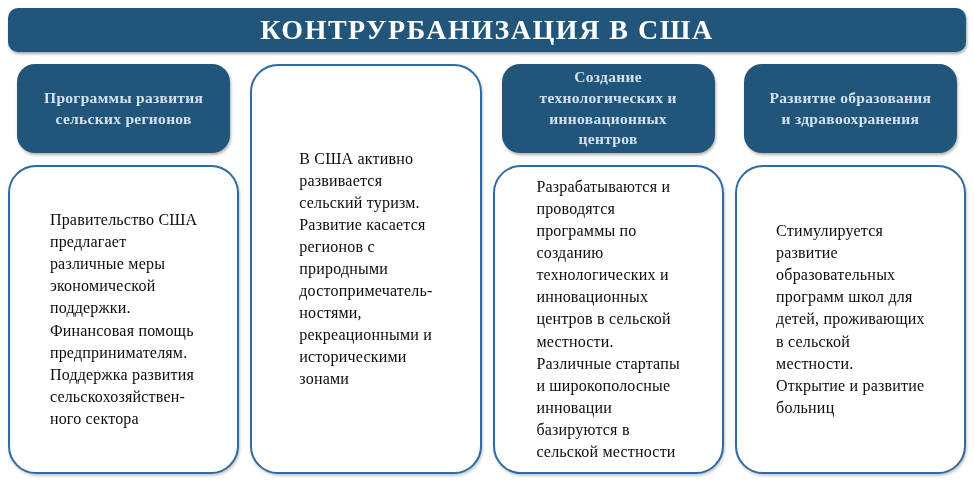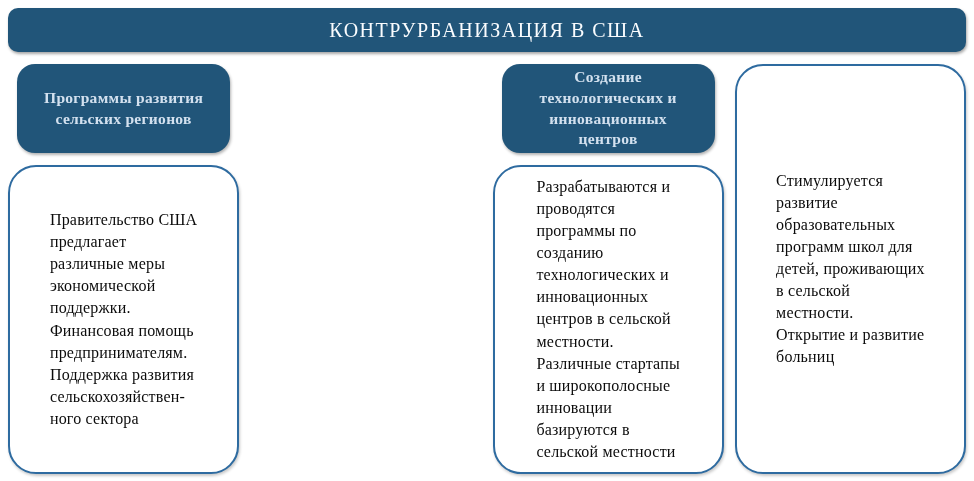--- a/index.html
+++ b/index.html
@@ -28,22 +28,22 @@
     background: var(--header-fill);
     box-shadow: 1px 2px 3px rgba(0,0,0,0.35);
     display: flex;
     align-items: center;
     justify-content: center;
     margin-bottom: 12px;
     flex: 0 0 auto;
   }
   .title-bar span {
     color: var(--title-text);
-    font-size: 20px;
-    font-weight: normal;
+    font-size: 28px;
+    font-weight: bold;
     letter-spacing: 1.5px;
     white-space: nowrap;
   }
   .columns {
     flex: 1 1 auto;
     display: flex;
     gap: 11px;
   }
   .col {
     flex: 1 1 0;
@@ -115,20 +115,33 @@
 поддержки.
 Финансовая помощь
 предпринимателям.
 Поддержка развития
 сельскохозяйствен-
 ного сектора</span>
       </div>
     </div>
 
     <div class="col">
+      <div class="bodybox">
+        <span>В США активно
+развивается
+сельский туризм.
+Развитие касается
+регионов с
+природными
+достопримечатель-
+ностями,
+рекреационными и
+историческими
+зонами</span>
+      </div>
     </div>
 
     <div class="col">
       <div class="head">
         <span>Создание
 технологических и
 инновационных
 центров</span>
       </div>
       <div class="bodybox">
@@ -142,20 +155,24 @@
 местности.
 Различные стартапы
 и широкополосные
 инновации
 базируются в
 сельской местности</span>
       </div>
     </div>
 
     <div class="col">
+      <div class="head">
+        <span>Развитие образования
+и здравоохранения</span>
+      </div>
       <div class="bodybox">
         <span>Стимулируется
 развитие
 образовательных
 программ школ для
 детей, проживающих
 в сельской
 местности.
 Открытие и развитие
 больниц</span>

